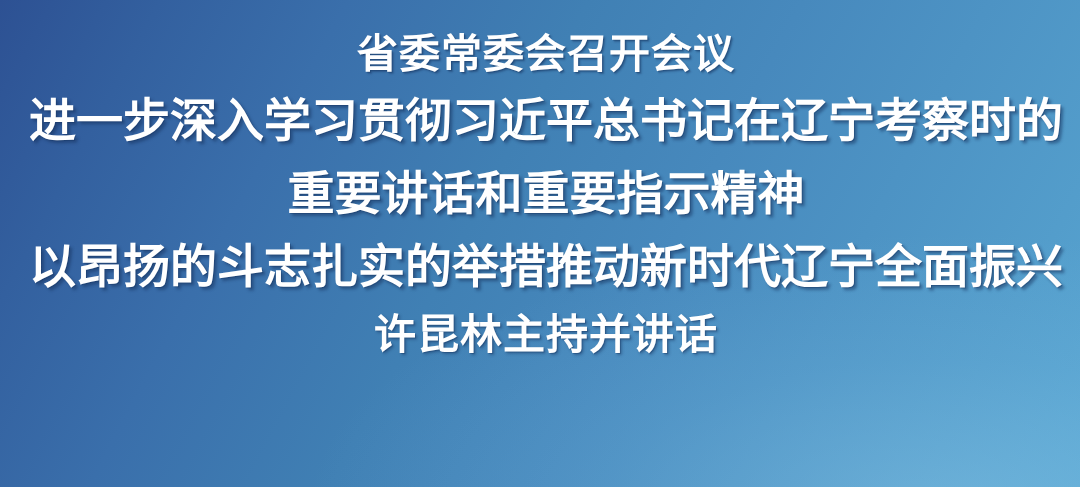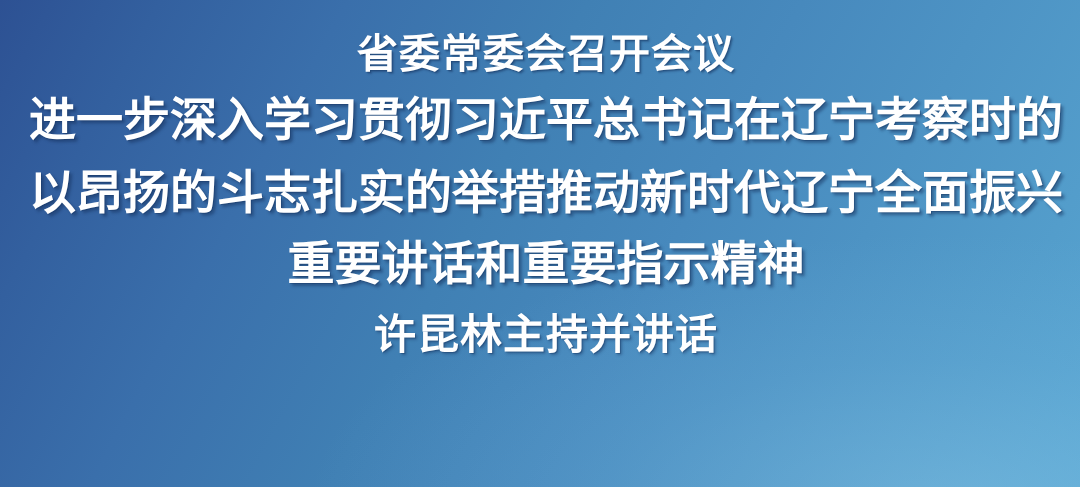--- a/index.html
+++ b/index.html
@@ -70,21 +70,21 @@
     font-size: 41px;
     letter-spacing: 1px;
     margin-bottom: 22px;
     text-shadow:
        2px 2px 2px rgba(23, 52, 96, 0.45),
        1px 1px 0px rgba(23, 52, 96, 0.30);
   }
 
   
   .headline {
-    font-family: Liberation Serif, serif;
+    font-family: Liberation Sans, sans-serif;
     font-weight: 700;
     font-size: 47px;
     letter-spacing: 0px;
     line-height: 1.0;
     text-shadow:
        3px 3px 3px rgba(20, 48, 92, 0.48),
        1px 1px 0px rgba(20, 48, 92, 0.35);
   }
 
   .headline.l1 { margin-bottom: 26px; font-size: 47px; }
@@ -106,20 +106,20 @@
 <body>
 
 <div id="banner-card">
 
   <div class="text-stack">
 
     <div class="line kicker">省委常委会召开会议</div>
 
     <div class="line headline l1">进一步深入学习贯彻习近平总书记在辽宁考察时的</div>
 
+    <div class="line headline l2">重要讲话和重要指示精神</div>
+
     <div class="line headline l3">以昂扬的斗志扎实的举措推动新时代辽宁全面振兴</div>
-
-    <div class="line headline l2">重要讲话和重要指示精神</div>
 
     <div class="line byline">许昆林主持并讲话</div>
 
   </div>
 </div>
 
 </body></html>

